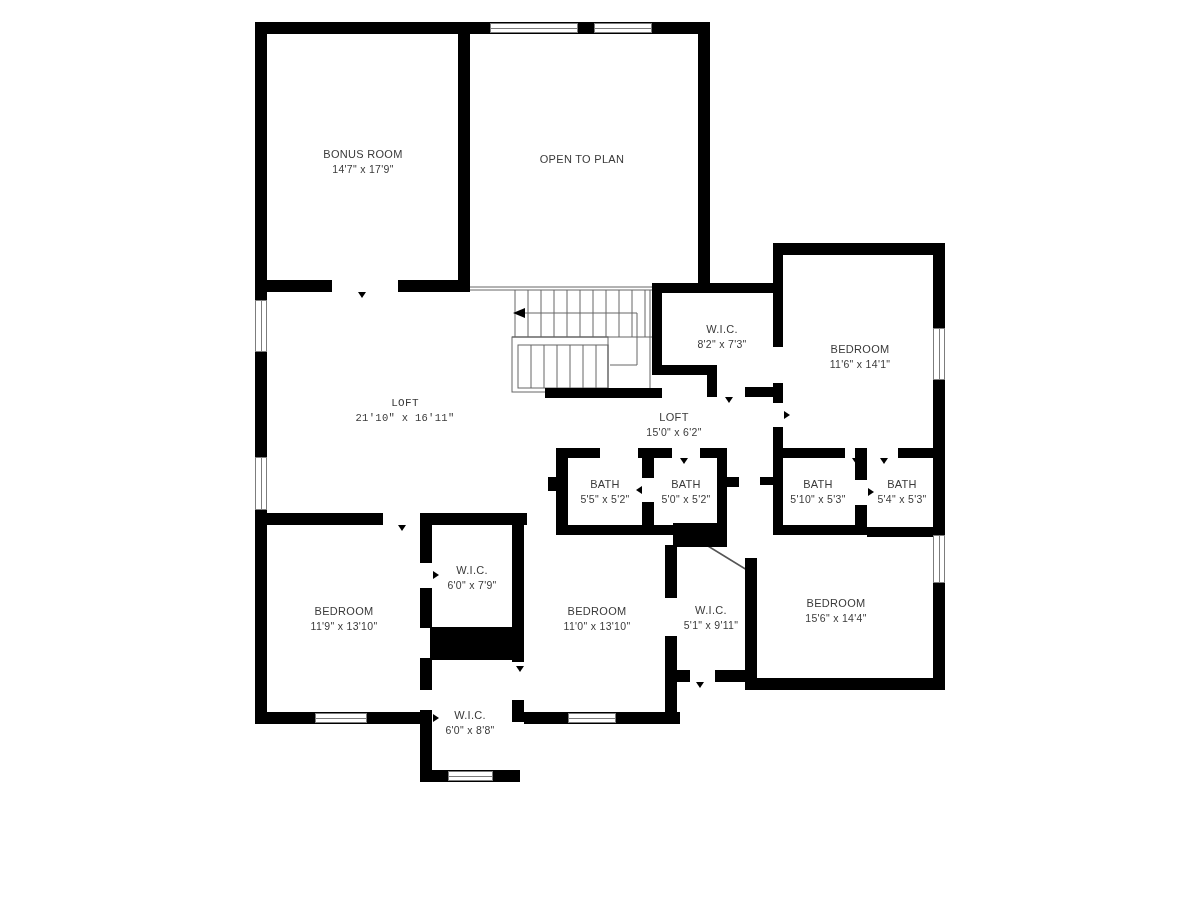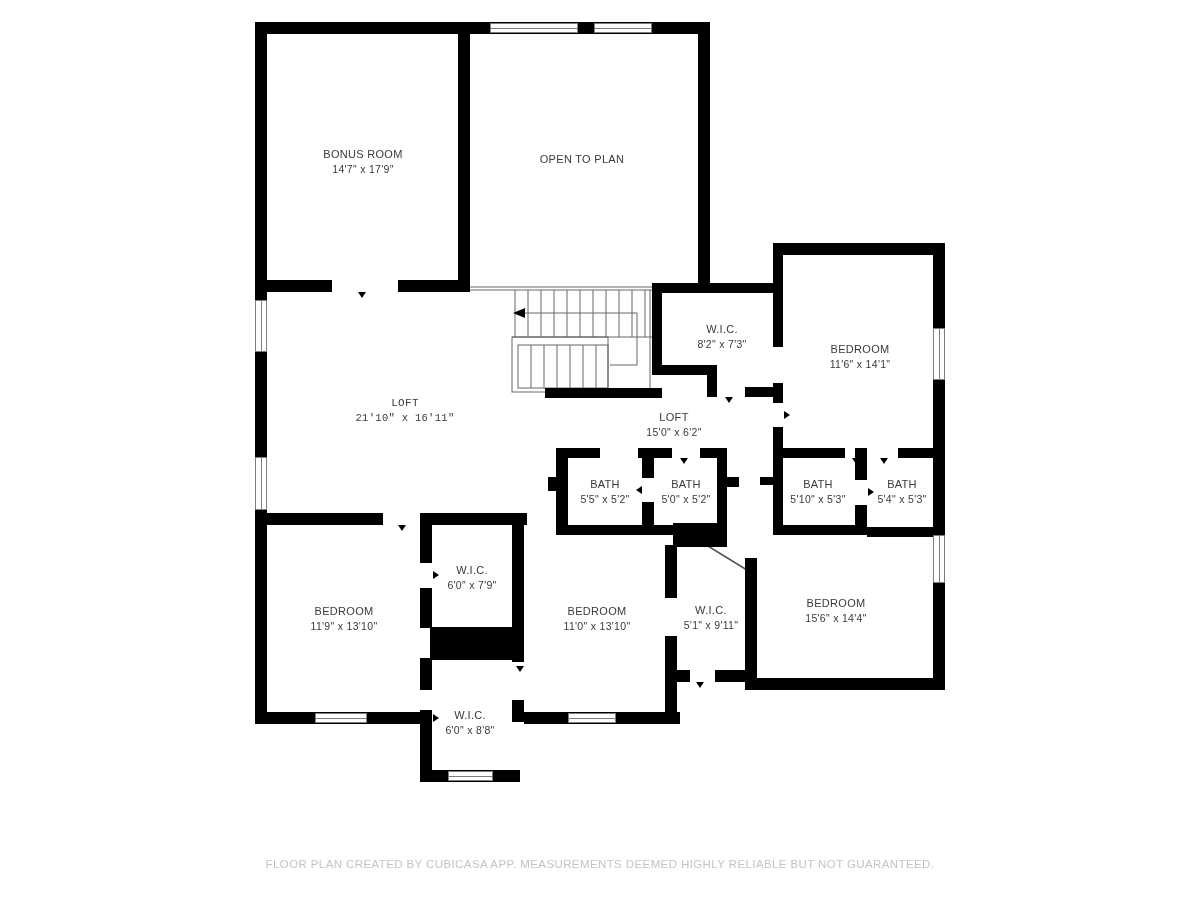--- a/index.html
+++ b/index.html
@@ -200,14 +200,13 @@
   </div>
   <div class="room-label" style="left:711px;top:618px;">
     <div class="name">W.I.C.</div>
     <div class="dims">5'1" x 9'11"</div>
   </div>
   <div class="room-label" style="left:836px;top:611px;">
     <div class="name">BEDROOM</div>
     <div class="dims">15'6" x 14'4"</div>
   </div>
 
-  <div class="footer">FLOOR PLAN CREATED BY CUBICASA APP. MEASUREMENTS DEEMED HIGHLY RELIABLE BUT NOT GUARANTEED.</div>
 </div>
 
 </body></html>

